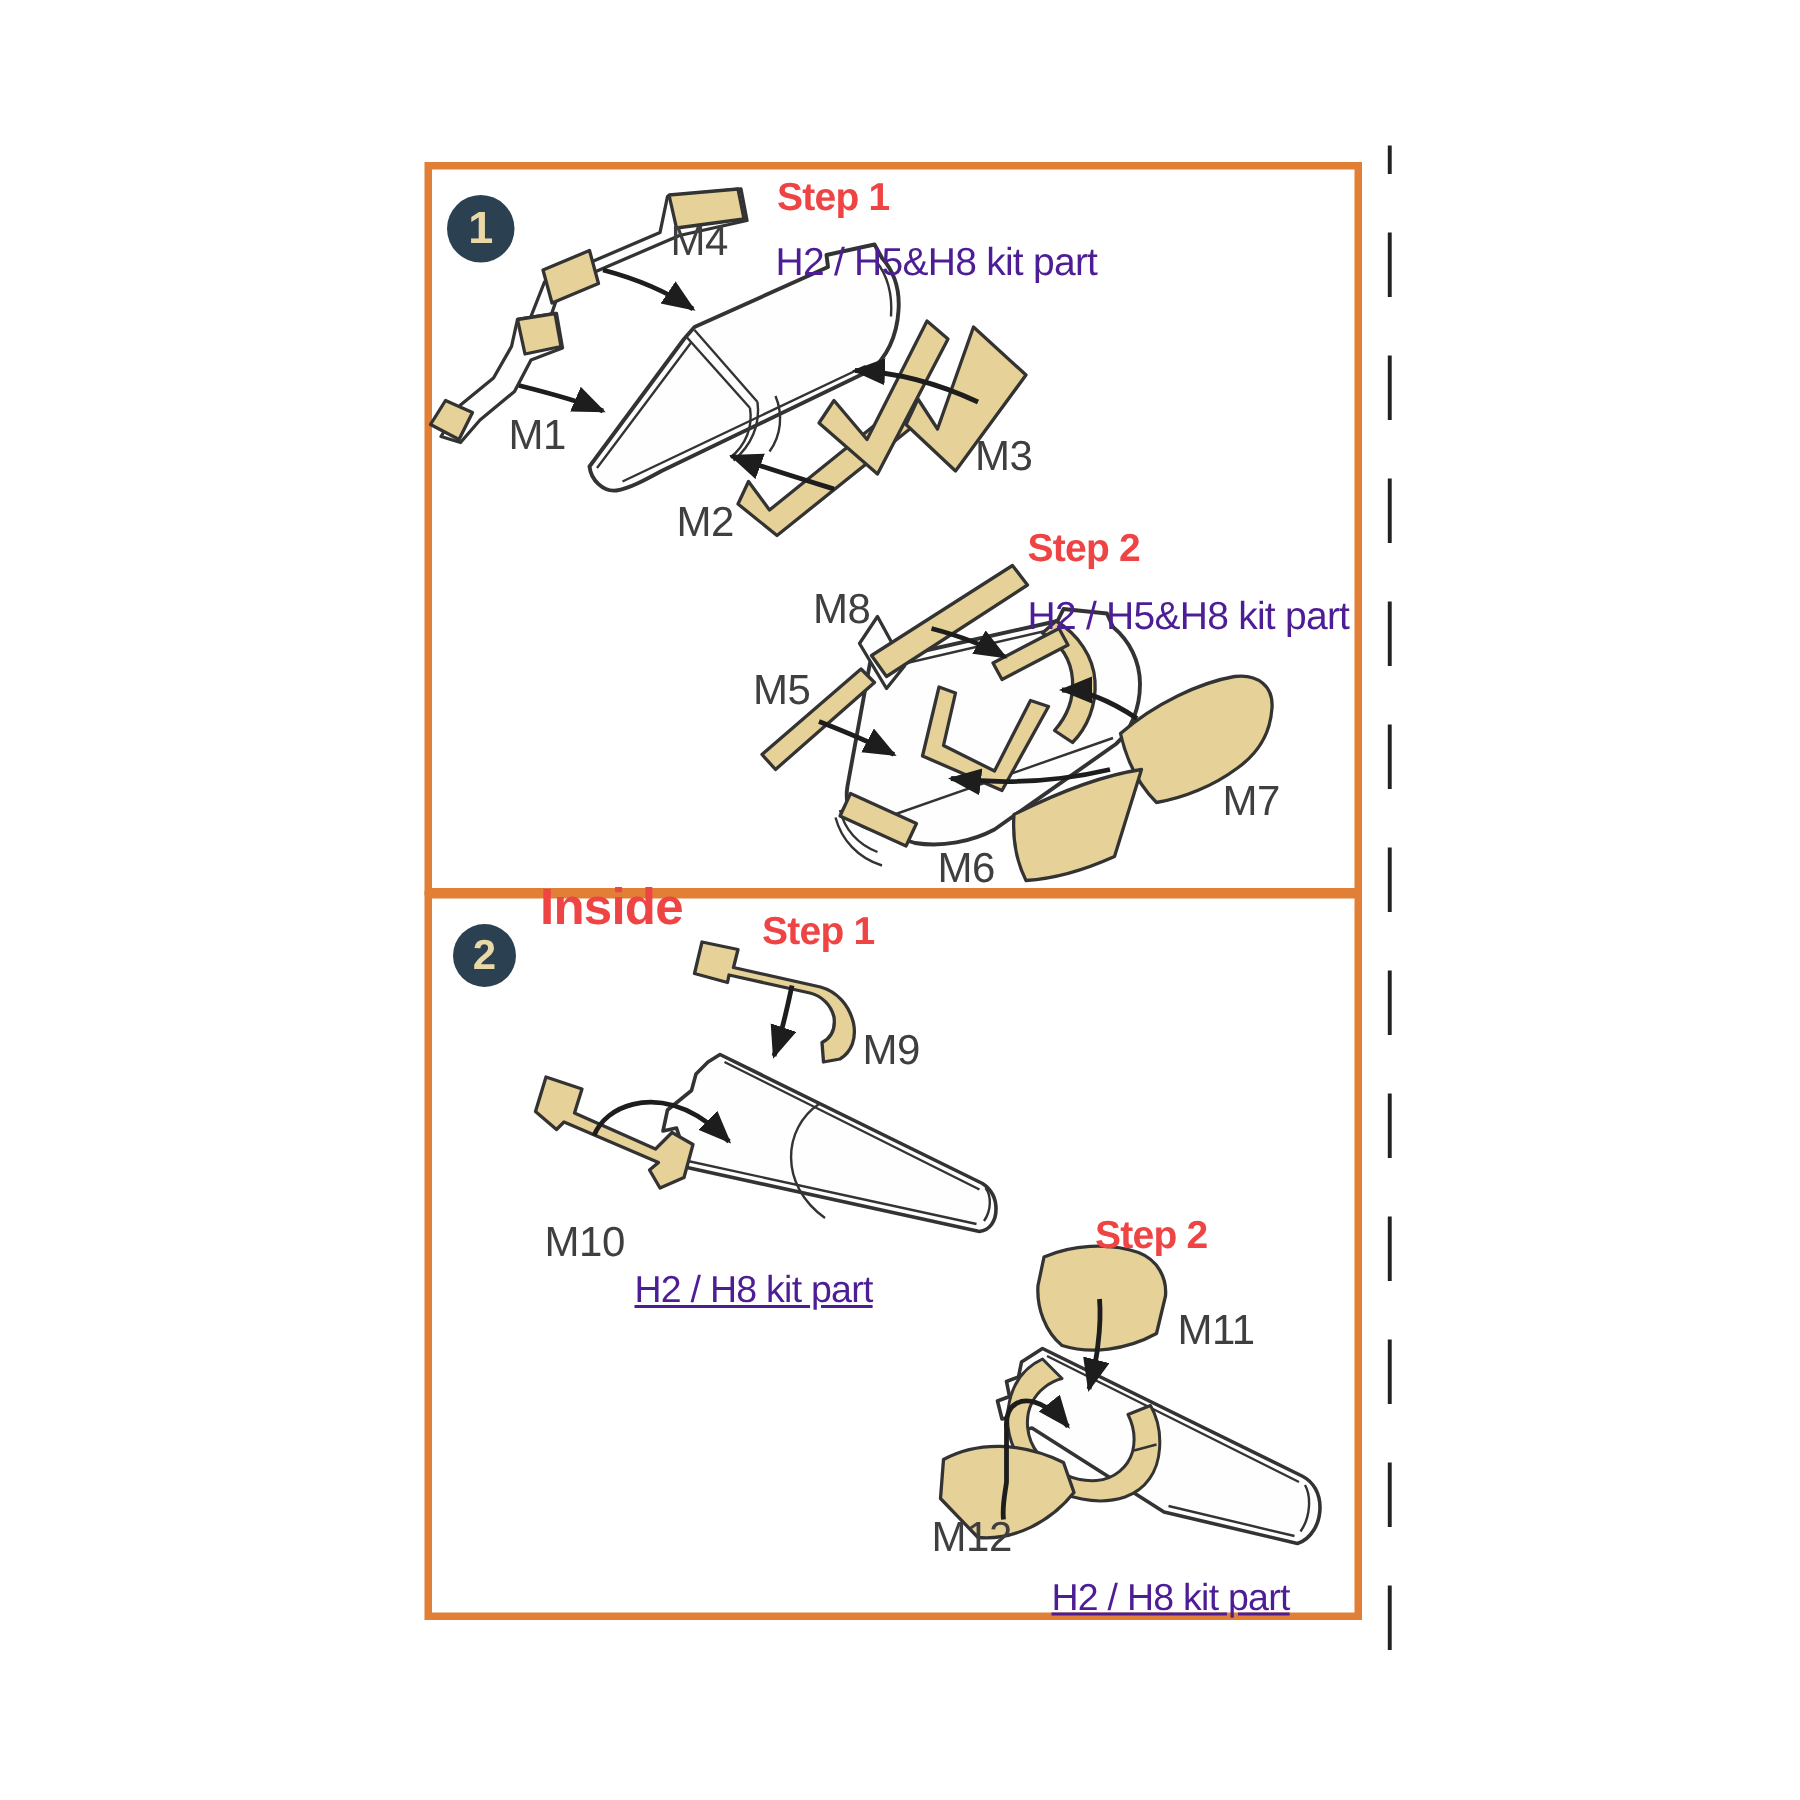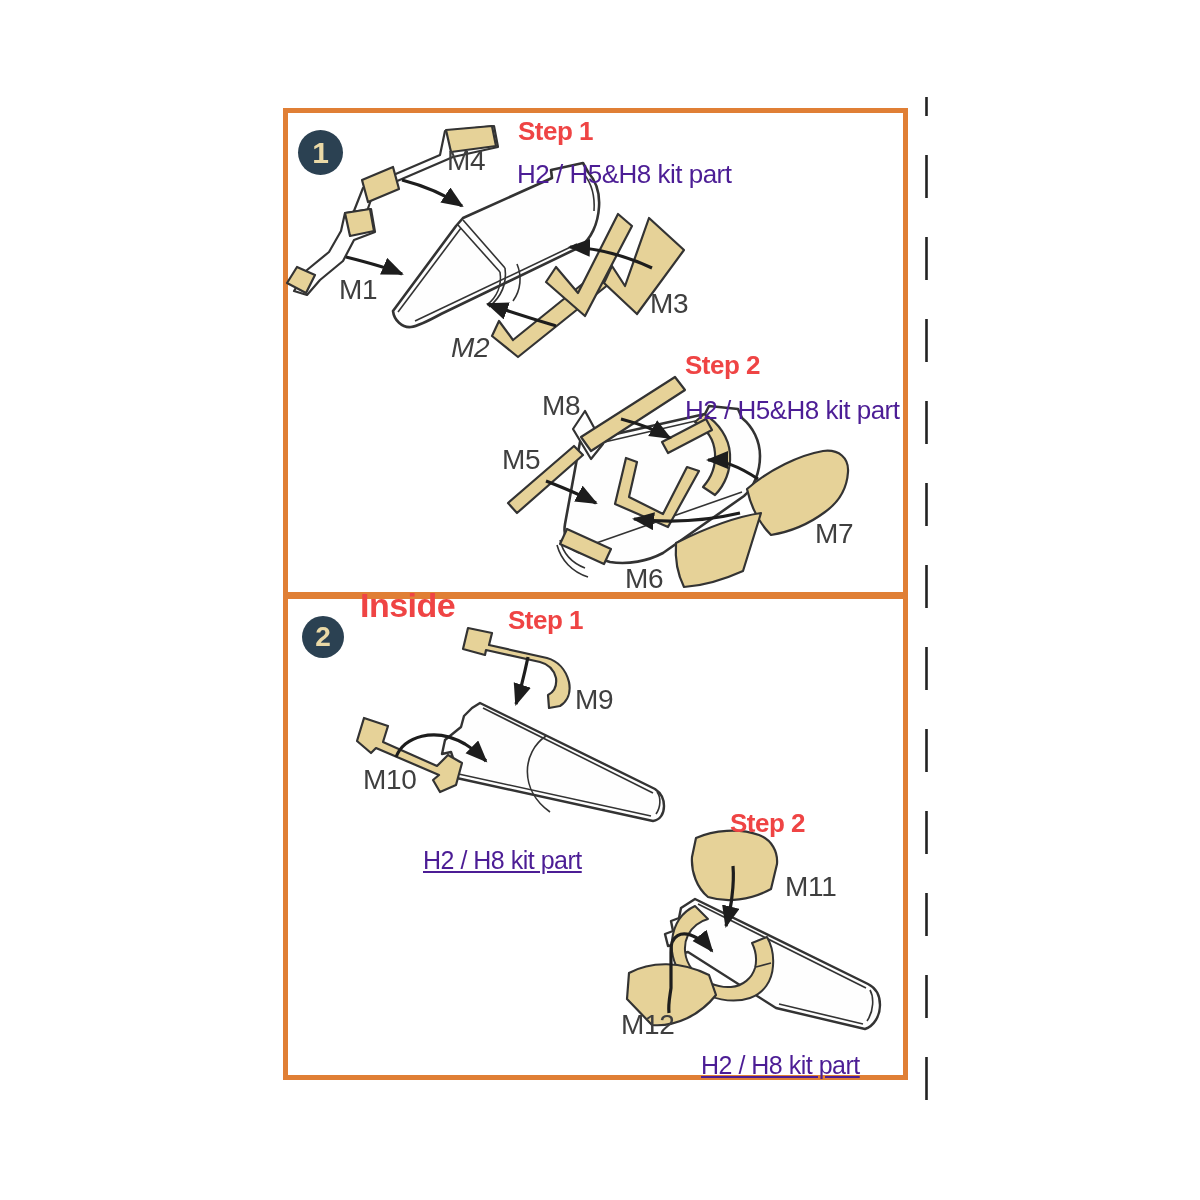--- a/index.html
+++ b/index.html
@@ -185,29 +185,29 @@
 <div class="badge" id="badge1">1</div>
 <div class="badge" id="badge2">2</div>
 
 <div class="title" style="left:518px;top:118px;">Step 1</div>
 <div class="sub" style="left:517px;top:145px;">H2 / H5&amp;H8 kit part</div>
 <div class="title" style="left:685px;top:352px;">Step 2</div>
 <div class="sub" style="left:685px;top:381px;">H2 / H5&amp;H8 kit part</div>
 
 <div class="lbl" style="left:447px;top:146px;">M4</div>
 <div class="lbl" style="left:319px;top:275px;margin-left:20px;">M1</div>
-<div class="lbl" style="left:451px;top:333px;font-style:italic;">M2</div>
+<div class="lbl" style="left:451px;top:333px;">M2</div>
 <div class="lbl" style="left:650px;top:289px;text-align:right;">M3</div>
 <div class="lbl" style="left:542px;top:391px;">M8</div>
 <div class="lbl" style="left:502px;top:445px;">M5</div>
 <div class="lbl" style="left:625px;top:564px;">M6</div>
 <div class="lbl" style="left:815px;top:519px;">M7</div>
 
 <div class="title" style="left:360px;top:588px;font-size:34px;">Inside</div>
 <div class="title" style="left:508px;top:607px;">Step 1</div>
 <div class="lbl" style="left:575px;top:685px;">M9</div>
-<div class="lbl" style="left:363px;top:765px;">M10</div>
+<div class="lbl" style="left:363px;top:813px;">M10</div>
 <div class="sub small" style="left:423px;top:831px;">H2 / H8 kit part</div>
 
 <div class="title" style="left:730px;top:810px;">Step 2</div>
 <div class="lbl" style="left:785px;top:872px;">M11</div>
 <div class="lbl" style="left:601px;top:1010px;margin-left:20px;">M12</div>
 <div class="sub small" style="left:701px;top:1036px;">H2 / H8 kit part</div>
 
 </body></html>

